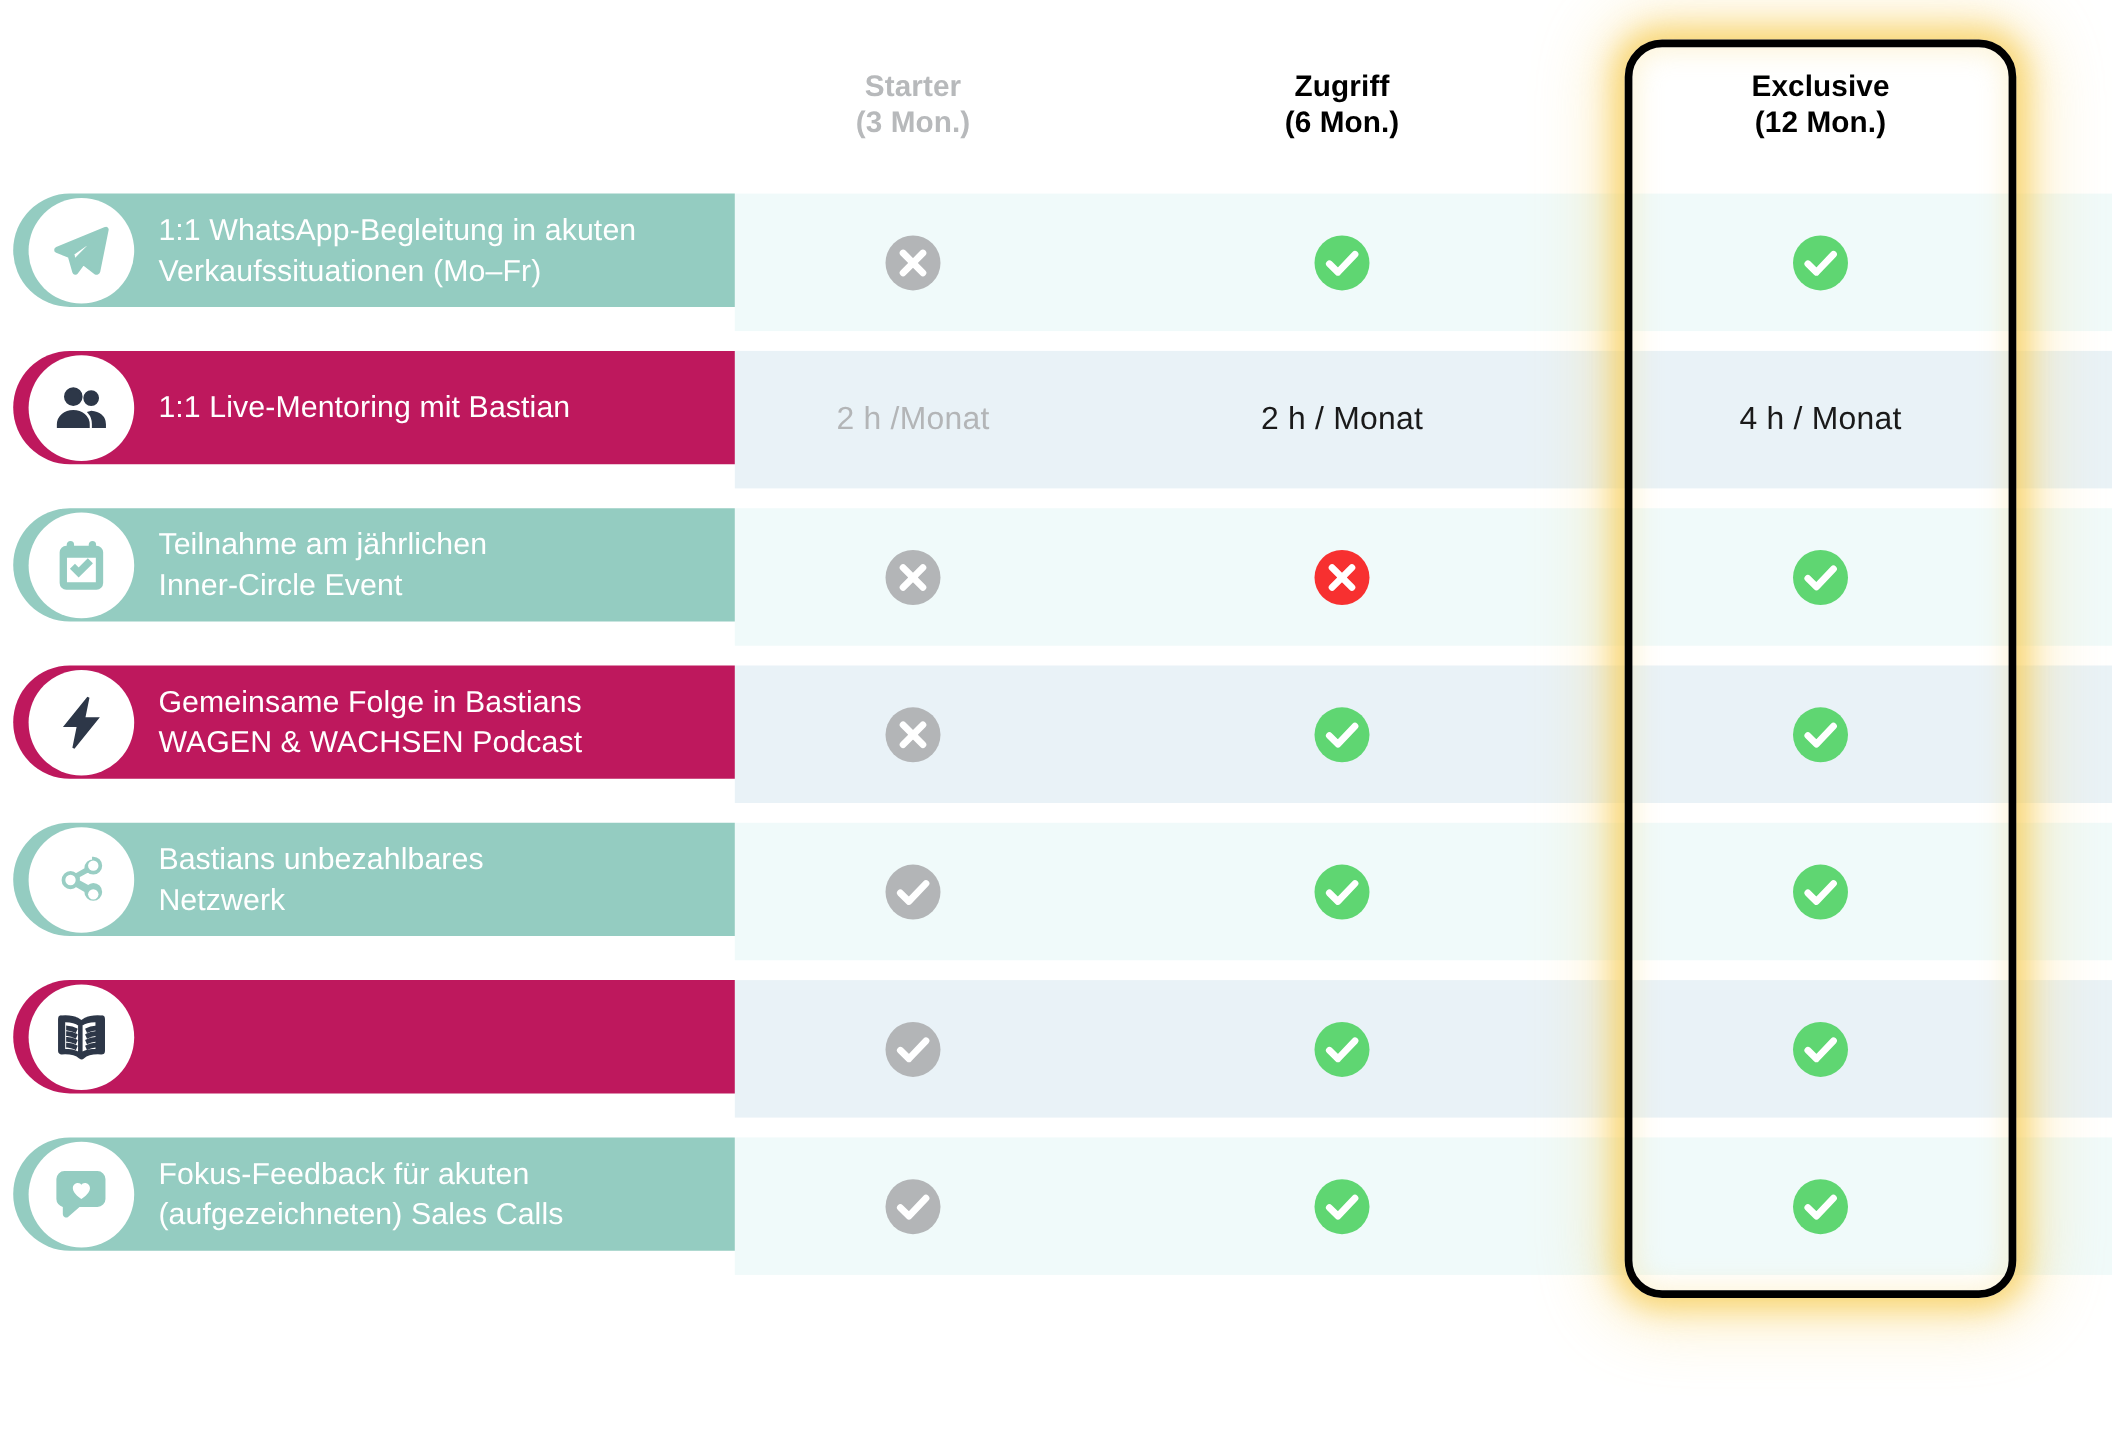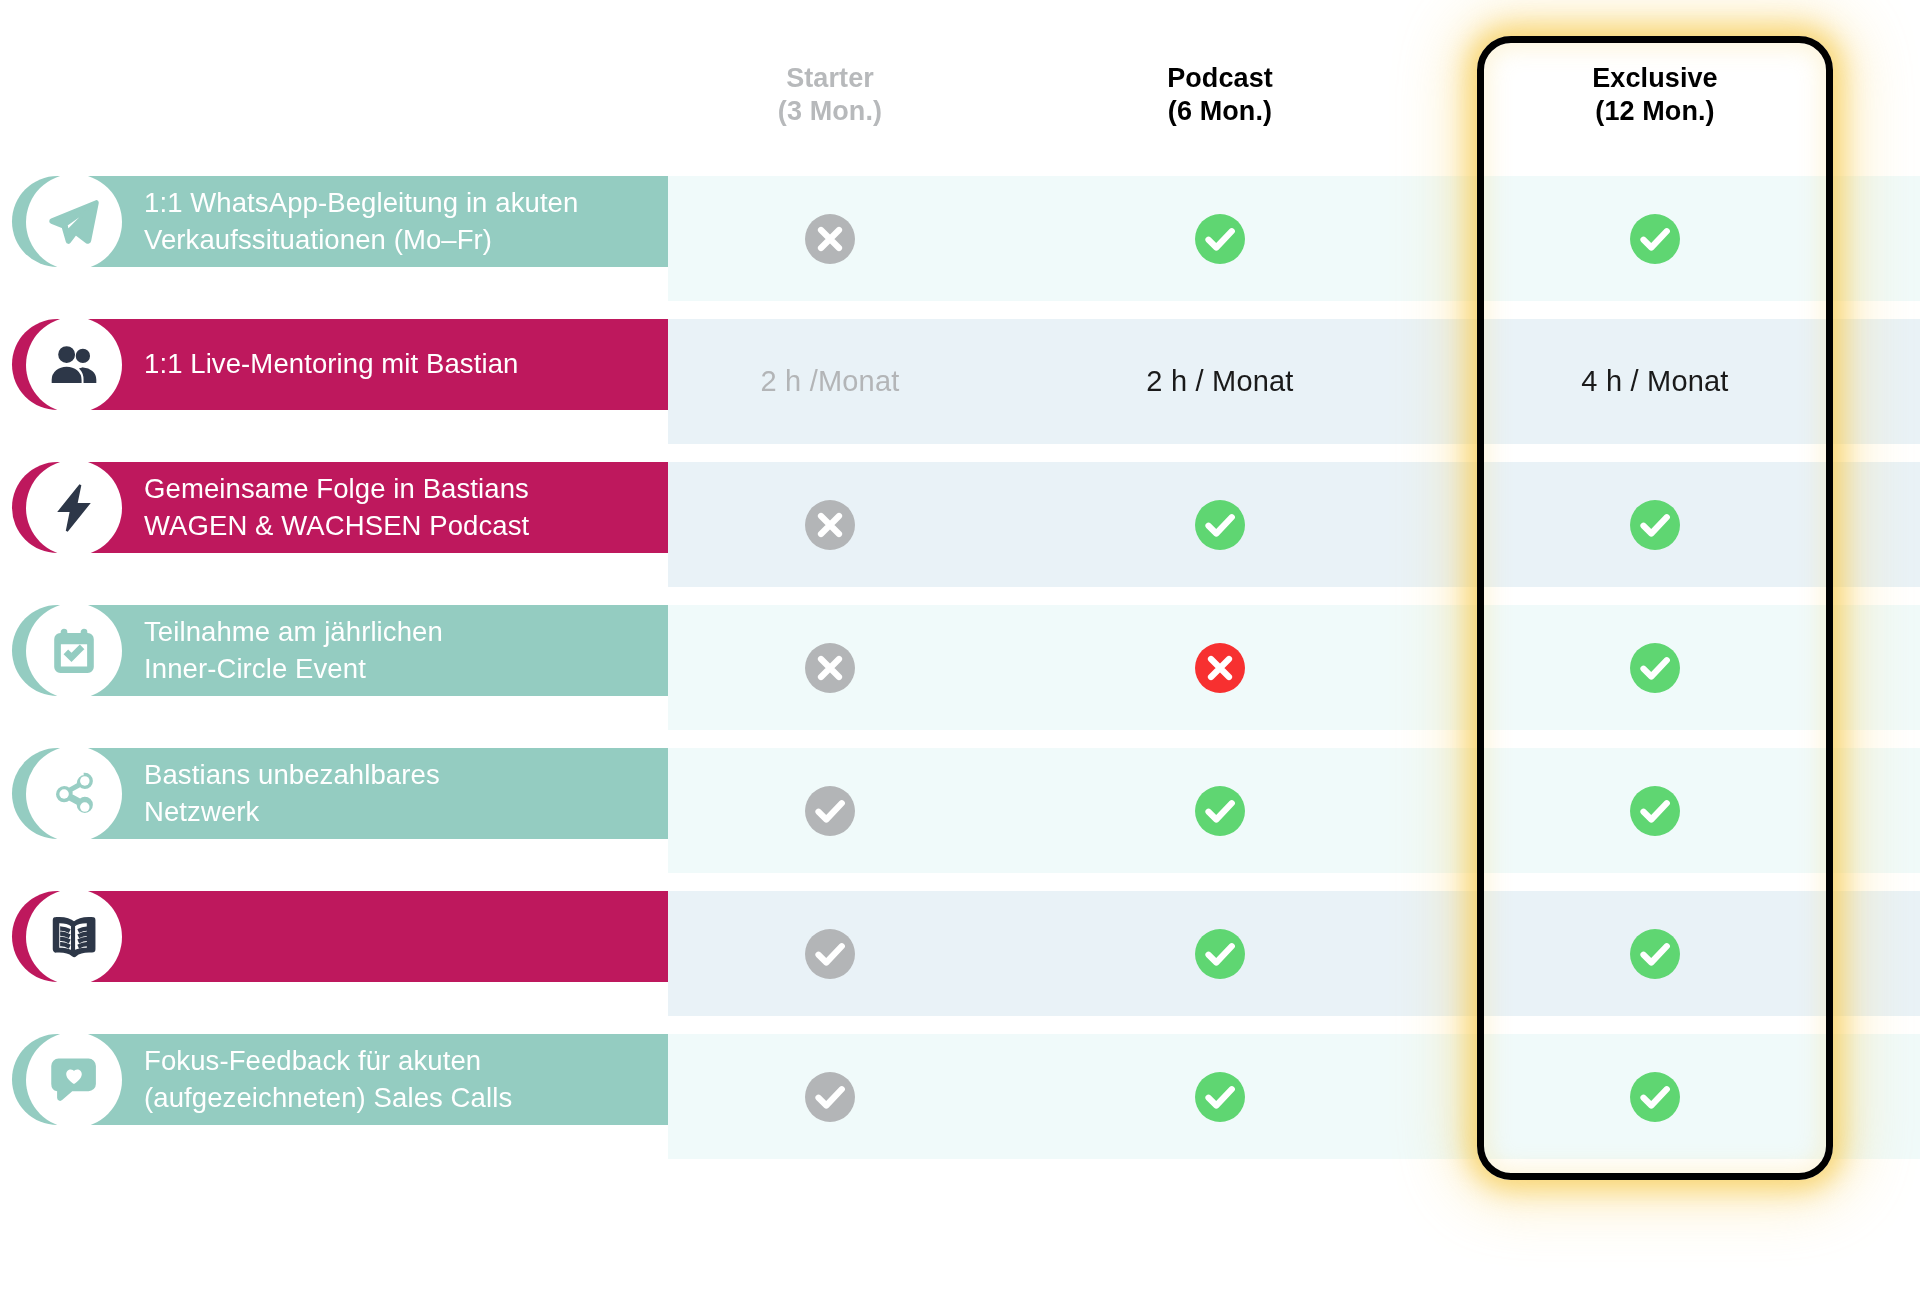--- a/index.html
+++ b/index.html
@@ -64,21 +64,21 @@
     left:668px; top:0;
     width:1252px; height:125px;
   }
   .row.odd  .row-bg{ background:#f0fafa; }
   .row.even .row-bg{ background:#e9f2f7; }
 
   
   .pill{
     position:absolute;
     left:12px; top:0;
-    width:656px; height:91px;
+    width:656px; height:103px;
     border-radius:62px 0 0 62px;
     display:flex;
     align-items:center;
     box-sizing:border-box;
     padding-left:14px;
   }
   .pill.teal{ background:#94ccc1; }
   .pill.navy{ background:#be185d; }
 
   .icon-circle{
@@ -120,21 +120,21 @@
 </style>
 </head>
 <body>
 
 <div class="header">
   <div class="col-head" id="head-starter">
     <span>Starter</span>
     <span class="l2">(3 Mon.)</span>
   </div>
   <div class="col-head" id="head-premium">
-    <span>Podcast</span>
+    <span>Zugriff</span>
     <span class="l2">(6 Mon.)</span>
   </div>
   <div class="col-head" id="head-exclusive">
     <span>Exclusive</span>
     <span class="l2">(12 Mon.)</span>
   </div>
 </div>
 
 <div class="highlight-frame"></div>
 
@@ -190,55 +190,20 @@
       <div class="cell" id="c0">
         <span class="txt muted">2 h /Monat</span>
       </div>
       <div class="cell" id="c1">
         <span class="txt">2 h / Monat</span>
       </div>
       <div class="cell" id="c2">
         <span class="txt">4 h / Monat</span>
       </div>
     </div>
-    <div class="row even">
-      <div class="row-bg"></div>
-      <div class="pill navy">
-        <div class="icon-circle">
-          <svg viewBox="0 0 24 24" width="52" height="52">
-            <path d="M14.9 1.4 5.3 13.3h5.3l-1.9 9.3 10-12.4h-5.6l1.8-8.8Z"></path>
-          </svg>
-        </div>
-        <div class="pill-text"><span>Gemeinsame Folge in Bastians</span><span class="l2">WAGEN &amp; WACHSEN Podcast</span></div>
-      </div>
-      <div class="cell" id="c0">
-        <span>
-          <svg class="badge" viewBox="0 0 56 56">
-            <circle cx="28" cy="28" r="25" fill="#b3b5b7"></circle>
-            <path d="M19 19 37 37 M37 19 19 37" fill="none" stroke="#ffffff" stroke-width="6.2" stroke-linecap="round"></path>
-          </svg>
-        </span>
-      </div>
-      <div class="cell" id="c1">
-        <span>
-          <svg class="badge" viewBox="0 0 56 56">
-            <circle cx="28" cy="28" r="25" fill="#5fd672"></circle>
-            <path d="M16.5 28.8 24.3 36.5 39.8 20.2" fill="none" stroke="#ffffff" stroke-width="6.2" stroke-linecap="round" stroke-linejoin="round"></path>
-          </svg>
-        </span>
-      </div>
-      <div class="cell" id="c2">
-        <span>
-          <svg class="badge" viewBox="0 0 56 56">
-            <circle cx="28" cy="28" r="25" fill="#5fd672"></circle>
-            <path d="M16.5 28.8 24.3 36.5 39.8 20.2" fill="none" stroke="#ffffff" stroke-width="6.2" stroke-linecap="round" stroke-linejoin="round"></path>
-          </svg>
-        </span>
-      </div>
-    </div>
     <div class="row odd">
       <div class="row-bg"></div>
       <div class="pill teal">
         <div class="icon-circle">
           <svg viewBox="0 0 24 24" width="50" height="50">
             <path d="M7.2 1.8c.6 0 1.1.5 1.1 1.1v1h7.4v-1c0-.6.5-1.1 1.1-1.1s1.1.5 1.1 1.1v1h.7c1.3 0 2.4 1.1 2.4 2.4v13.4c0 1.3-1.1 2.4-2.4 2.4H5.4C4.1 22.1 3 21 3 19.7V6.3c0-1.3 1.1-2.4 2.4-2.4h.7v-1c0-.6.5-1.1 1.1-1.1ZM5.2 8.2v11.5c0 .1.1.2.2.2h13.2c.1 0 .2-.1.2-.2V8.2H5.2Z"></path>
             <path d="M16.3 11.1 10.8 16.6l-3.1-3.1 1.5-1.5 1.6 1.6 4-4 1.5 1.5Z"></path>
           </svg>
         </div>
         <div class="pill-text"><span>Teilnahme am jährlichen</span><span class="l2">Inner-Circle Event</span></div>
@@ -249,20 +214,55 @@
             <circle cx="28" cy="28" r="25" fill="#b3b5b7"></circle>
             <path d="M19 19 37 37 M37 19 19 37" fill="none" stroke="#ffffff" stroke-width="6.2" stroke-linecap="round"></path>
           </svg>
         </span>
       </div>
       <div class="cell" id="c1">
         <span>
           <svg class="badge" viewBox="0 0 56 56">
             <circle cx="28" cy="28" r="25" fill="#f73030"></circle>
             <path d="M19 19 37 37 M37 19 19 37" fill="none" stroke="#ffffff" stroke-width="6.2" stroke-linecap="round"></path>
+          </svg>
+        </span>
+      </div>
+      <div class="cell" id="c2">
+        <span>
+          <svg class="badge" viewBox="0 0 56 56">
+            <circle cx="28" cy="28" r="25" fill="#5fd672"></circle>
+            <path d="M16.5 28.8 24.3 36.5 39.8 20.2" fill="none" stroke="#ffffff" stroke-width="6.2" stroke-linecap="round" stroke-linejoin="round"></path>
+          </svg>
+        </span>
+      </div>
+    </div>
+    <div class="row even">
+      <div class="row-bg"></div>
+      <div class="pill navy">
+        <div class="icon-circle">
+          <svg viewBox="0 0 24 24" width="52" height="52">
+            <path d="M14.9 1.4 5.3 13.3h5.3l-1.9 9.3 10-12.4h-5.6l1.8-8.8Z"></path>
+          </svg>
+        </div>
+        <div class="pill-text"><span>Gemeinsame Folge in Bastians</span><span class="l2">WAGEN &amp; WACHSEN Podcast</span></div>
+      </div>
+      <div class="cell" id="c0">
+        <span>
+          <svg class="badge" viewBox="0 0 56 56">
+            <circle cx="28" cy="28" r="25" fill="#b3b5b7"></circle>
+            <path d="M19 19 37 37 M37 19 19 37" fill="none" stroke="#ffffff" stroke-width="6.2" stroke-linecap="round"></path>
+          </svg>
+        </span>
+      </div>
+      <div class="cell" id="c1">
+        <span>
+          <svg class="badge" viewBox="0 0 56 56">
+            <circle cx="28" cy="28" r="25" fill="#5fd672"></circle>
+            <path d="M16.5 28.8 24.3 36.5 39.8 20.2" fill="none" stroke="#ffffff" stroke-width="6.2" stroke-linecap="round" stroke-linejoin="round"></path>
           </svg>
         </span>
       </div>
       <div class="cell" id="c2">
         <span>
           <svg class="badge" viewBox="0 0 56 56">
             <circle cx="28" cy="28" r="25" fill="#5fd672"></circle>
             <path d="M16.5 28.8 24.3 36.5 39.8 20.2" fill="none" stroke="#ffffff" stroke-width="6.2" stroke-linecap="round" stroke-linejoin="round"></path>
           </svg>
         </span>

